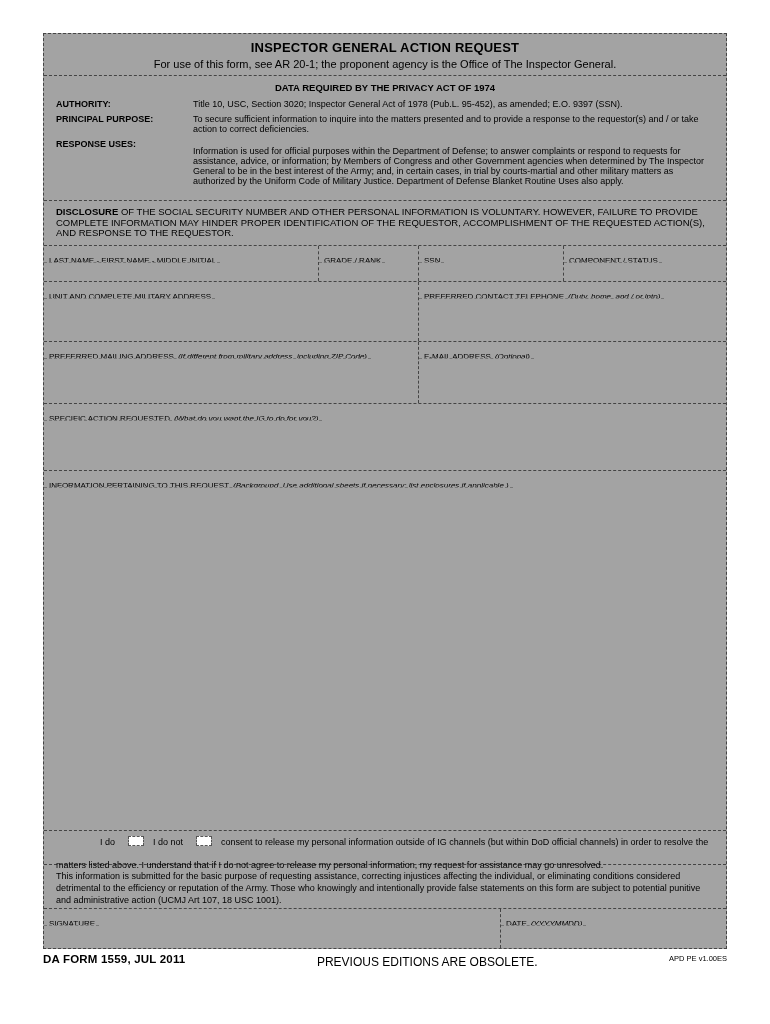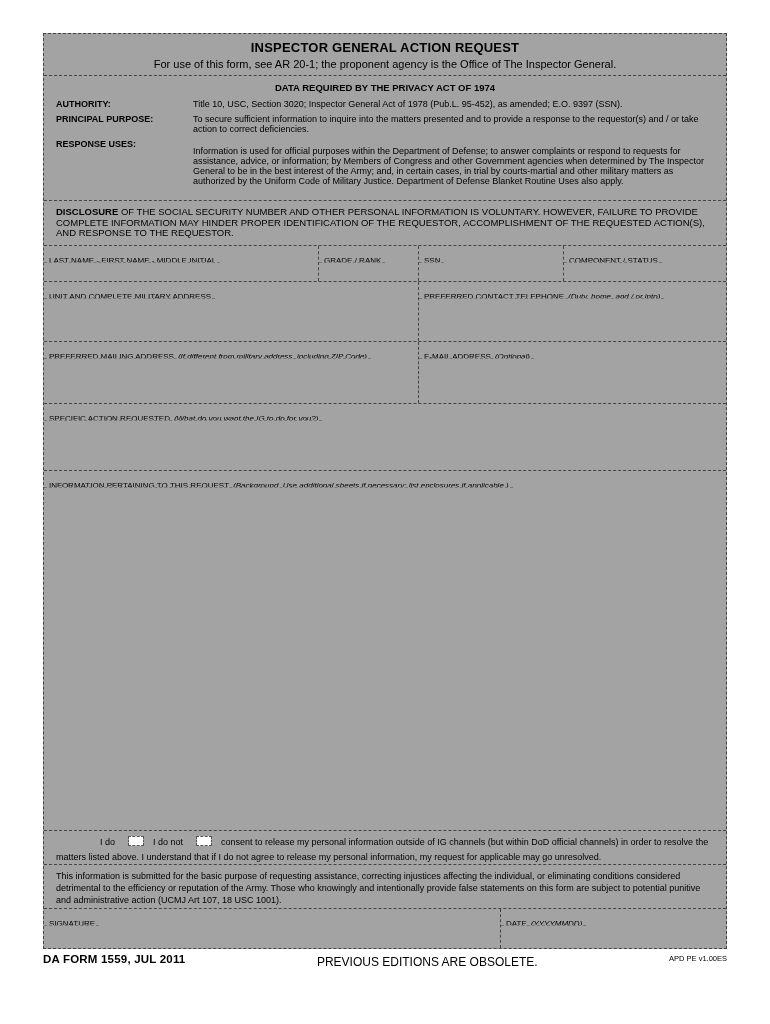--- a/index.html
+++ b/index.html
@@ -40,21 +40,21 @@
   .w375{flex:none;width:375px} .w457{flex:none;width:457px} .grow{flex:1}
   .r1{height:36px} .r2{height:60px} .r3{height:62px} .r4{height:67px} .r5{height:360px} .rsig{height:39px}
 
   .strip { flex:none; height:17px; border-bottom:1px dashed #777; padding:3px 4px 0 5px; white-space:nowrap; overflow:hidden; }
   .cl { font-size:8px; }
   .cn { font-size:8px; font-style:italic; margin-left:4px; }
   .fill { flex:1; padding:2px 5px; font-size:9px; cursor:text; }
 
   
   .consent { height:34px; padding:5px 12px 0 12px; font-size:9px; }
-  .consent-line1 { line-height:13px; margin-bottom:2px; white-space:nowrap;padding-left:44px; }
+  .consent-line1 { line-height:13px; margin-bottom:10px; white-space:nowrap;padding-left:44px; }
   .cb { display:inline-block; width:16px; height:10px; border:1px dashed #555; background:#fff;
         margin:0 9px 0 13px; vertical-align:-1px; cursor:pointer; }
   .consent-line2 { line-height:12px; }
 
   
   .statement { height:44px; padding:5px 16px 0 12px; font-size:9px; line-height:12px; }
 
   
   .footer { display:flex; align-items:flex-start; margin-top:4px; }
   .f-num { flex:none; font-size:11.5px; font-weight:bold; letter-spacing:.2px; }
@@ -144,21 +144,21 @@
       <div class="cell grow">
         <div class="strip"><span class="cl">INFORMATION PERTAINING TO THIS REQUEST</span><span class="cn">(Background. Use additional sheets if necessary; list enclosures if applicable.)</span></div>
         <div class="fill"></div>
       </div>
     </div>
 
     <div class="sec consent">
       <div class="consent-line1">
         <span>I do</span><span class="cb"></span><span>I do not</span><span class="cb"></span><span>consent to release my personal information outside of IG channels (but within DoD official channels) in order to resolve the</span>
       </div>
-      <div class="consent-line2">matters listed above. I understand that if I do not agree to release my personal information, my request for applicable may go unresolved.</div>
+      <div class="consent-line2">matters listed above. I understand that if I do not agree to release my personal information, my request for assistance may go unresolved.</div>
     </div>
 
     <div class="sec statement">This information is submitted for the basic purpose of requesting assistance, correcting injustices affecting the individual, or eliminating conditions considered detrimental to the efficiency or reputation of the Army. Those who knowingly and intentionally provide false statements on this form are subject to potential punitive and administrative action (UCMJ Art 107, 18 USC 1001).</div>
 
     <div class="sec-last row rsig">
       <div class="cell w457">
         <div class="strip"><span class="cl">SIGNATURE</span></div>
         <div class="fill"></div>
       </div>
       <div class="cell grow">

